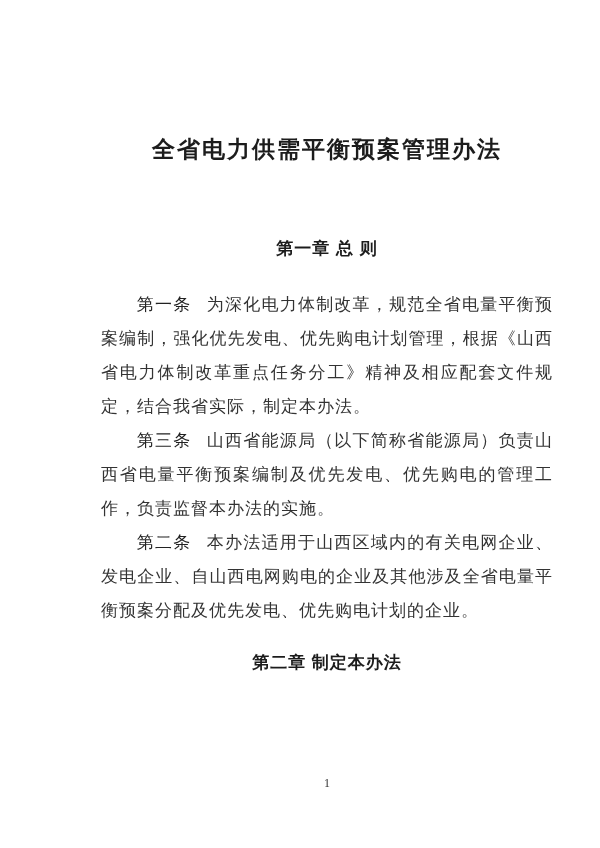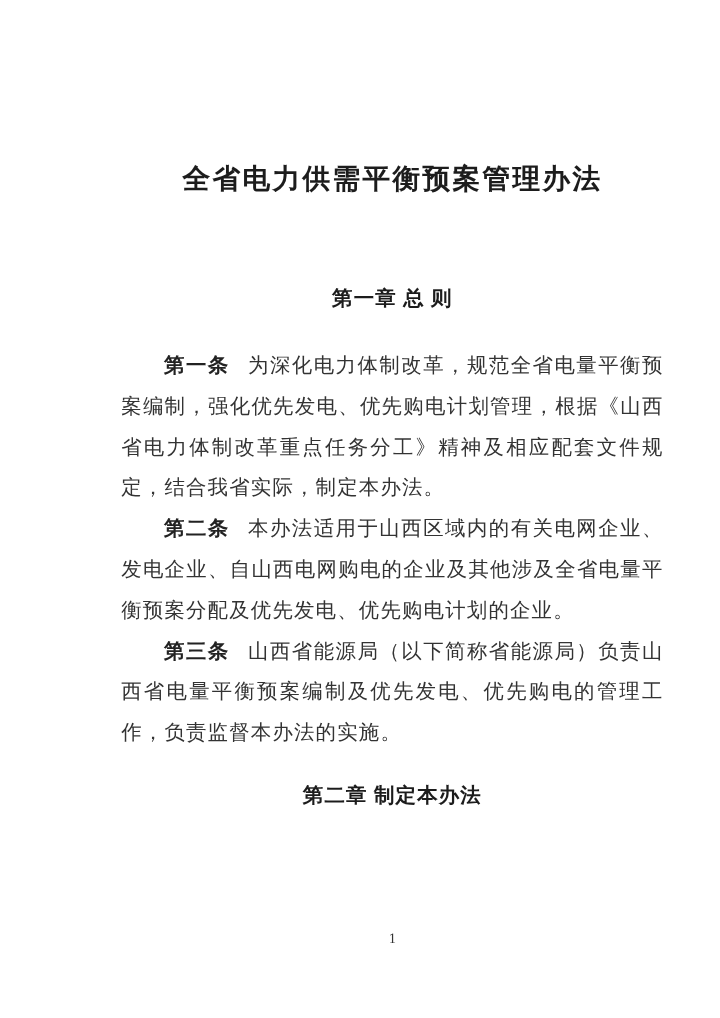--- a/index.html
+++ b/index.html
@@ -26,39 +26,39 @@
     font-family: "Liberation Sans", "DejaVu Sans", sans-serif;
     font-weight: 700;
     font-size: 23px;
     line-height: 34px;
     letter-spacing: 2px;
     color: #1c1c1c;
   }
   .chapter-heading {
     margin: 22px 0 26px;
     text-align: center;
-    font-family: Liberation Serif, serif;
+    font-family: Liberation Sans, sans-serif;
     font-weight: 700;
     font-size: 17px;
     line-height: 26px;
     letter-spacing: 1px;
     color: #1c1c1c;
   }
   .article {
     margin: 0;
     font-size: 17px;
     line-height: 34px;
     letter-spacing: 1px;
     text-align: justify;
     text-indent: 2.1em;
     color: #333333;
   }
   .article-label {
     font-family: "Liberation Sans", "DejaVu Sans", sans-serif;
-    font-weight: 700;
+    font-weight: 400;
     color: #222222;
   }
   .article-text {
     margin-left: 0.9em;
   }
   .page-footer {
     position: absolute;
     left: 0;
     right: 0;
     top: 773px;
@@ -72,21 +72,21 @@
 </style>
 </head>
 <body>
 
 <div class="page">
   <div class="content">
     <h1 class="doc-title">全省电力供需平衡预案管理办法</h1>
     <div id="doc-body">
         <h2 class="chapter-heading">第一章 总 则</h2>
         <p class="article"><span class="article-label">第一条</span><span class="article-text">为深化电力体制改革，规范全省电量平衡预案编制，强化优先发电、优先购电计划管理，根据《山西省电力体制改革重点任务分工》精神及相应配套文件规定，结合我省实际，制定本办法。</span></p>
+        <p class="article"><span class="article-label">第三条</span><span class="article-text">山西省能源局（以下简称省能源局）负责山西省电量平衡预案编制及优先发电、优先购电的管理工作，负责监督本办法的实施。</span></p>
         <p class="article"><span class="article-label">第二条</span><span class="article-text">本办法适用于山西区域内的有关电网企业、发电企业、自山西电网购电的企业及其他涉及全省电量平衡预案分配及优先发电、优先购电计划的企业。</span></p>
-        <p class="article"><span class="article-label">第三条</span><span class="article-text">山西省能源局（以下简称省能源局）负责山西省电量平衡预案编制及优先发电、优先购电的管理工作，负责监督本办法的实施。</span></p>
         <h2 class="chapter-heading">第二章 制定本办法</h2>
       </div>
   </div>
   <div class="page-footer">
     <span class="page-number">1</span>
   </div>
 </div>
 
 </body></html>

